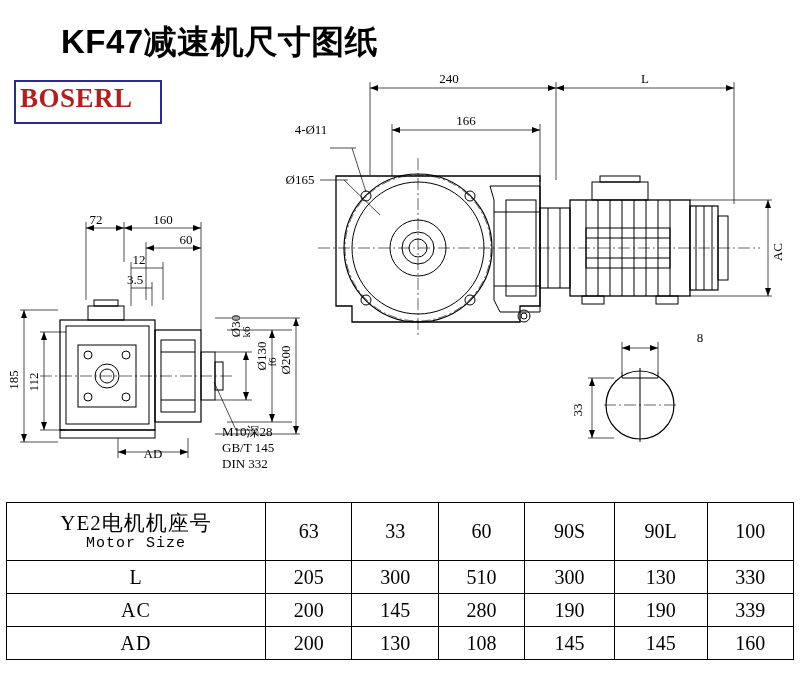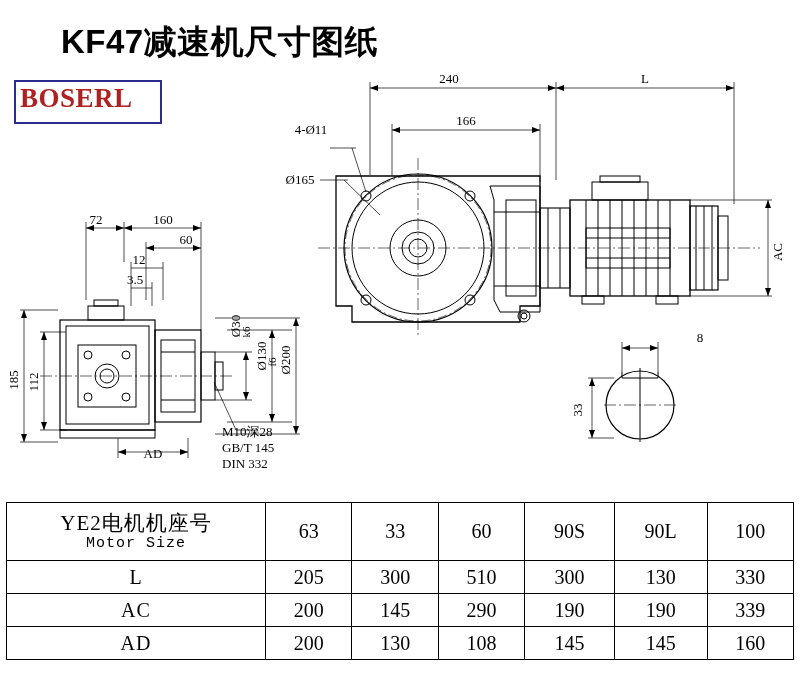--- a/index.html
+++ b/index.html
@@ -374,21 +374,21 @@
       <td>300</td>
       <td>510</td>
       <td>300</td>
       <td>130</td>
       <td>330</td>
     </tr>
     <tr>
       <td class="rowlabel">AC</td>
       <td>200</td>
       <td>145</td>
-      <td>290</td>
+      <td>280</td>
       <td>190</td>
       <td>190</td>
       <td>339</td>
     </tr>
     <tr>
       <td class="rowlabel">AD</td>
       <td>200</td>
       <td>130</td>
       <td>108</td>
       <td>145</td>

